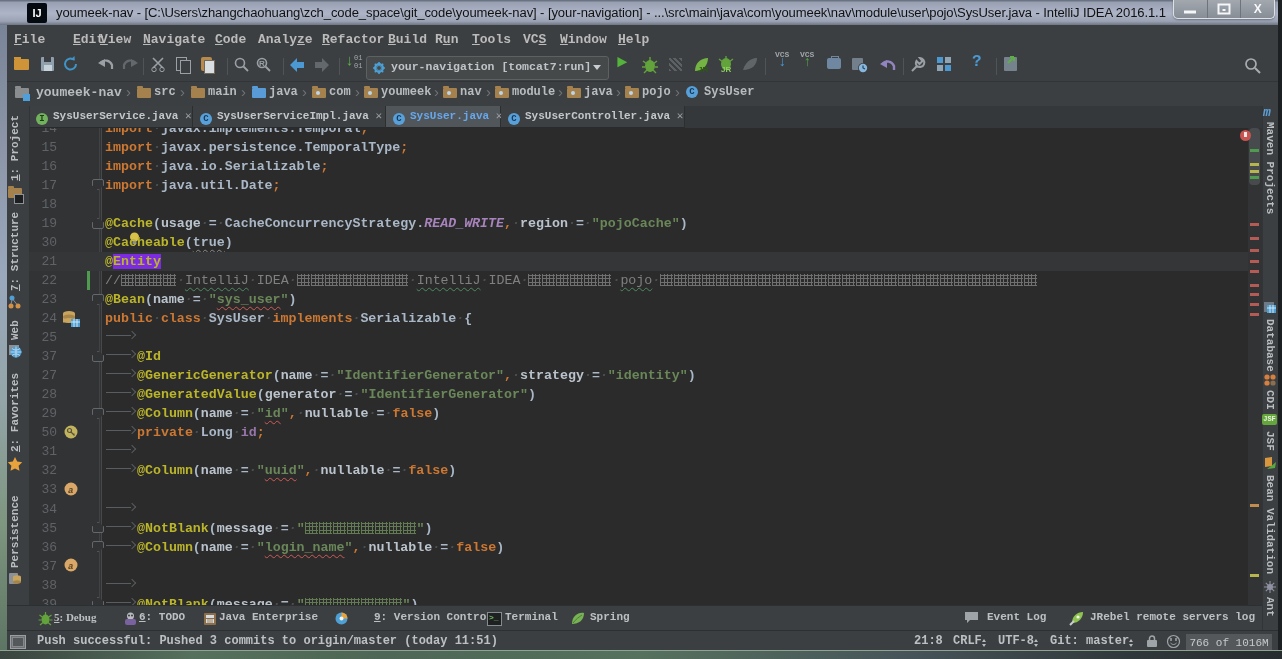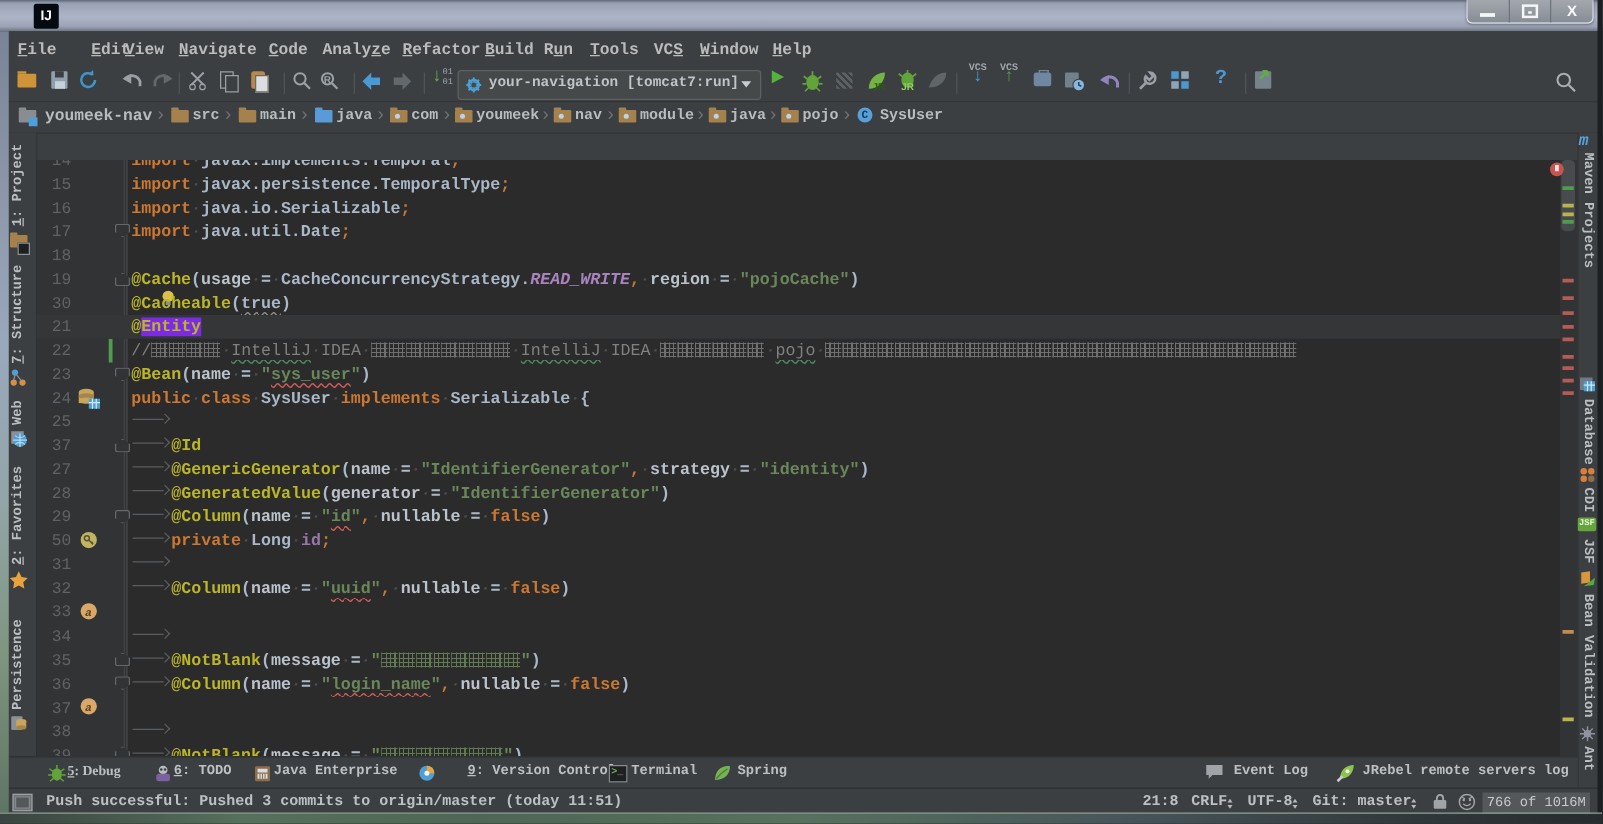--- a/index.html
+++ b/index.html
@@ -85,20 +85,21 @@
 .updn{display:inline-block;vertical-align:1px;}
 .updn i{display:block;width:0;height:0;border:2.5px solid transparent;}
 .updn .u{border-bottom:3.5px solid #b7babd;margin-bottom:2px;}
 .updn .d{border-top:3.5px solid #b7babd;}
 </style></head>
 <body>
 <div id="win">
 
   <div id="titlebar" class="abs"></div>
   <div id="ijlogo" class="abs">IJ</div>
+  <div id="title" class="abs">youmeek-nav - [C:\Users\zhangchaohuang\zch_code_space\git_code\youmeek-nav] - [your-navigation] - ...\src\main\java\com\youmeek\nav\module\user\pojo\SysUser.java - IntelliJ IDEA 2016.1.1</div>
   <div id="winbtns" class="abs">
     <div class="wb">
         <i style="width:12px;height:3px;background:#f4f6f8;margin-top:3px;"></i>
       </div>
     <div class="wb">
         <i style="width:9px;height:7px;border:2px solid #f4f6f8;"></i>
         <i style="width:3px;height:2px;background:#f4f6f8;margin-top:1px;"></i>
       </div>
     <div class="wb">
         <i style="color:#f6f8fa;font:bold 12px/12px 'Liberation Sans',sans-serif;">X</i>
@@ -259,20 +260,26 @@
     <i class="fo pk" style="left:567px;"></i>
       <span class="ci" style="left:584px;">java</span>
     <span class="chv" style="left:616px;">›</span>
     <i class="fo pk" style="left:625px;"></i>
       <span class="ci" style="left:642px;">pojo</span>
     <span class="chv" style="left:675px;">›</span>
     <i class="fic abs" style="left:686px;top:4px;background:#59a0d8;color:#123a5e;margin:0;">C</i>
     <span class="ci" style="left:704px;">SysUser</span>
   </div>
 
+  <div id="tabsbar" class="abs">
+    <div class="tab" style="left:29px;width:163px;"><i class="fic" style="background:#72b25e;color:#1e3c14;">I</i>SysUserService.java <span class="x">✕</span></div>
+    <div class="tab" style="left:193px;width:192px;"><i class="fic" style="background:#59a0d8;color:#123a5e;">C</i>SysUserServiceImpl.java <span class="x">✕</span></div>
+    <div class="tab active" style="left:386px;width:114px;"><i class="fic" style="background:#59a0d8;color:#123a5e;">C</i>SysUser.java <span class="x">✕</span></div>
+    <div class="tab" style="left:501px;width:183px;"><i class="fic" style="background:#59a0d8;color:#123a5e;">C</i>SysUserController.java <span class="x">✕</span></div>
+  </div>
 
   <div id="lstripe" class="abs"></div>
   <div id="rstripe" class="abs"></div>
 
   <span class="vlab vl-l abs" style="left:9px;top:181px;"><u>1</u>: Project</span>
   <i class="fo abs" style="left:8px;top:188px;"></i>
     <i class="abs" style="left:14px;top:194px;width:8px;height:8px;background:#1d1f21;border:1px solid #8d9296;"></i>
   <span class="vlab vl-l abs" style="left:9px;top:291px;"><u>7</u>: Structure</span>
   <svg class="abs" style="left:8px;top:295px;" width="14" height="14" viewBox="0 0 14 14">
       <circle cx="4" cy="3" r="2.5" fill="#4d9fd4"></circle>

